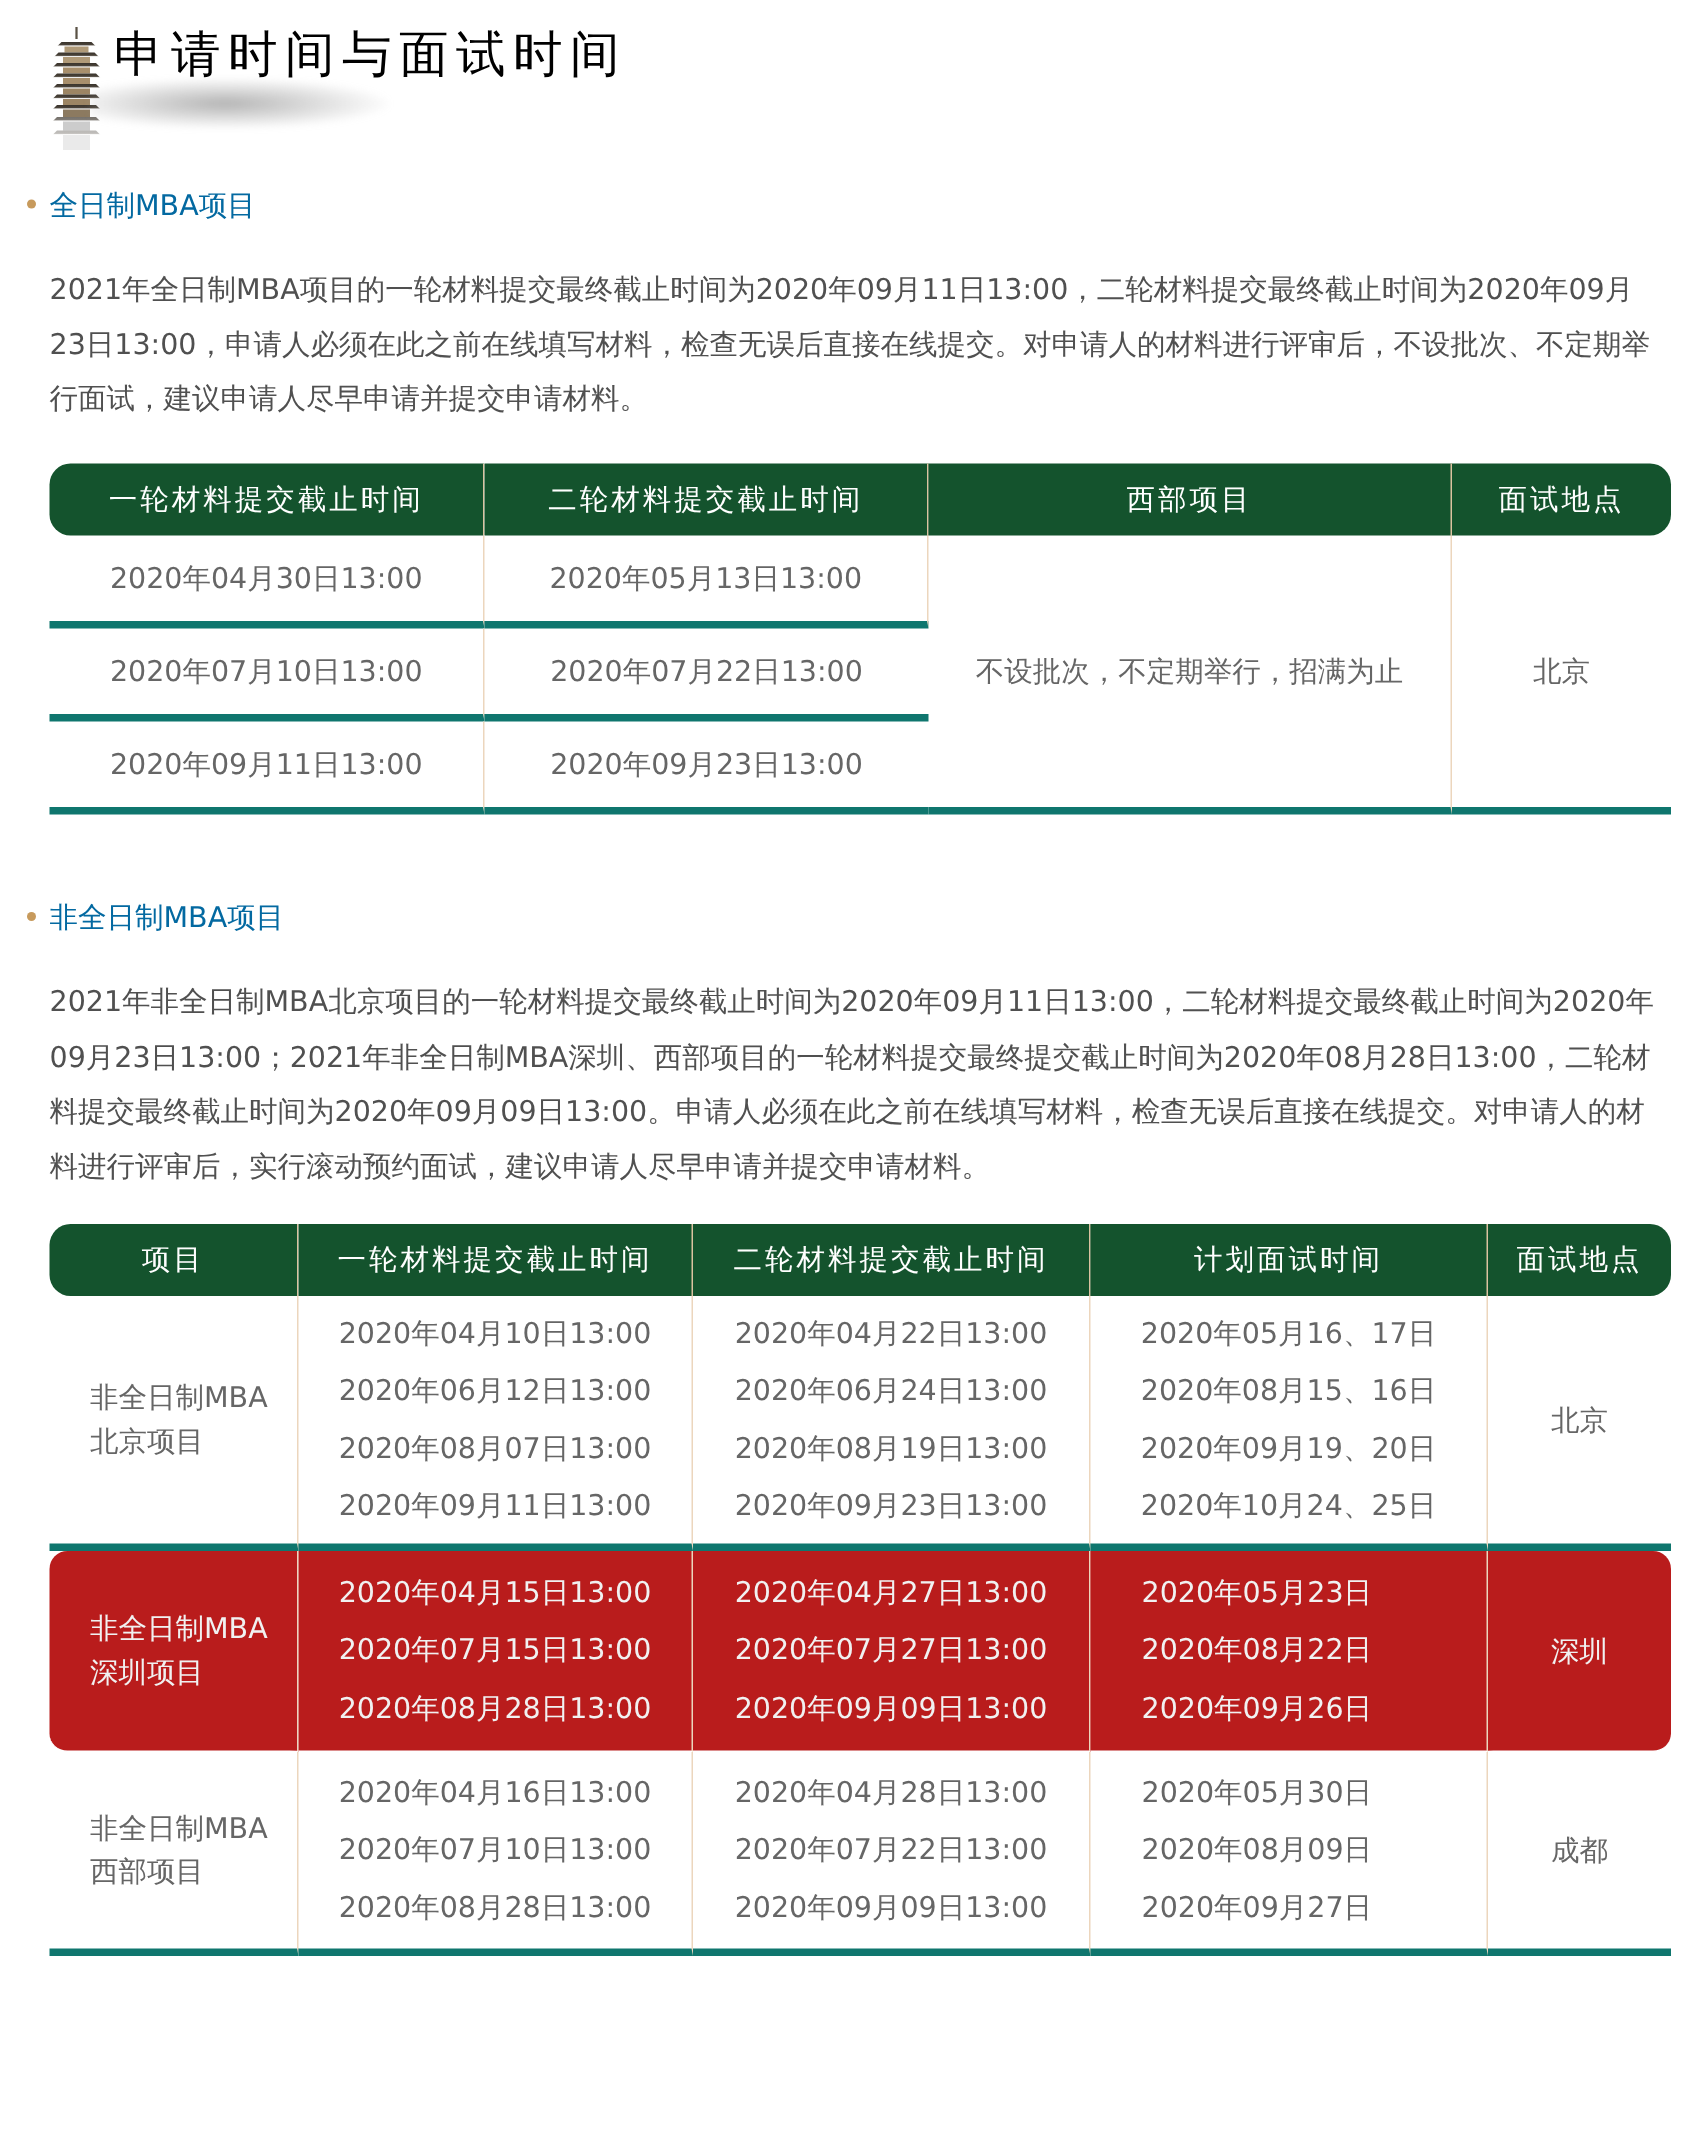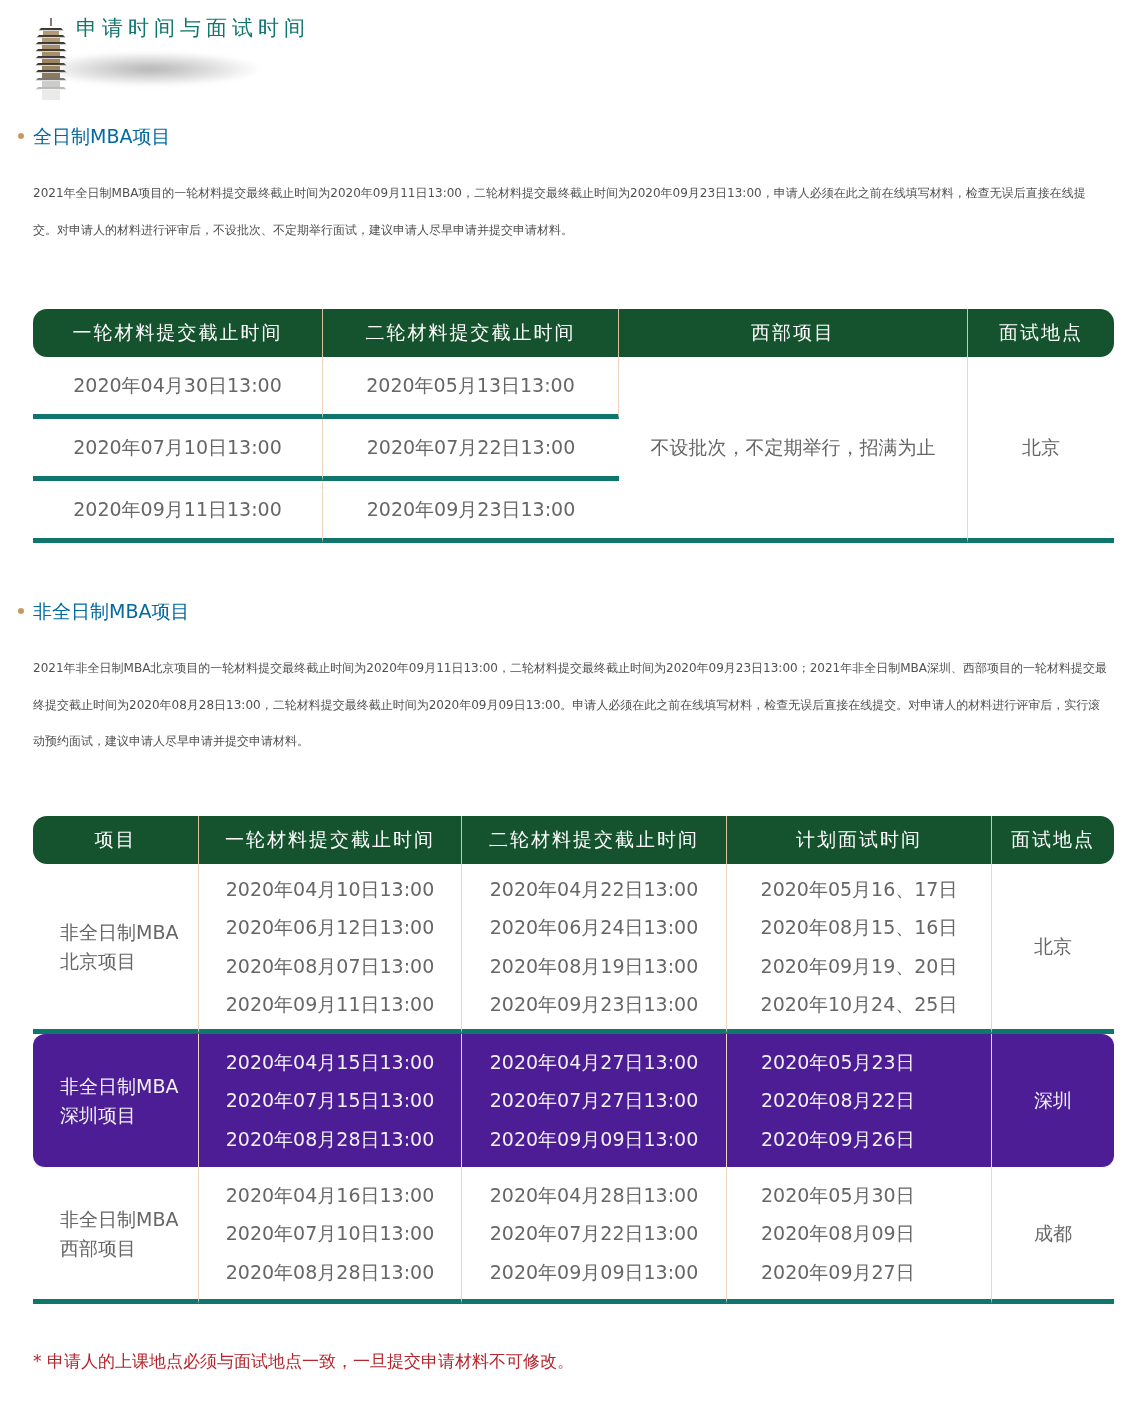--- a/index.html
+++ b/index.html
@@ -11,30 +11,30 @@
     .header { position: absolute; left: 0; top: 0; width: 480px; height: 115px; }
     .pagoda { position: absolute; left: 33px; top: 16px; width: 36px; height: 96px; }
     .mist {
       position: absolute; left: 60px; top: 52px; width: 200px; height: 34px;
       background: radial-gradient(ellipse at 45% 50%, rgba(120,120,120,0.55) 0%, rgba(160,160,160,0.35) 40%, rgba(255,255,255,0) 72%);
       filter: blur(2px);
     }
     .page-title {
       position: absolute; left: 76px; top: 14px;
       font-family: Liberation Serif, serif;
-      font-size: 21px; color: #0f766e; letter-spacing: 5px; font-weight: normal;
+      font-size: 33px; color: #000000; letter-spacing: 5px; font-weight: normal;
     }
     .section-label {
       position: absolute; left: 18px;
       font-size: 19px; color: #0369a1;
     }
     .section-label .bullet { display: inline-block; width: 6px; height: 6px; background: #c79a5c; border-radius: 50%; margin-right: 9px; vertical-align: middle; position: relative; top: -2px; }
     .paragraph {
       position: absolute; left: 33px; width: 1075px;
-      font-size: 12px; line-height: 36.5px; color: #505050;
+      font-size: 19px; line-height: 36.5px; color: #505050;
     }
     table.sched {
       position: absolute; left: 33px; width: 1081px;
       border-collapse: separate; border-spacing: 0;
       font-size: 19px; color: #666666;
     }
     table.sched th {
       background: #14532d; color: #ffffff;
       font-family: "DejaVu Serif", "Liberation Serif", serif;
       font-weight: normal; font-size: 19px; letter-spacing: 2px;
@@ -45,21 +45,21 @@
     table.sched th:last-child { border-radius: 0 14px 14px 0; border-right: none; }
     table.sched td {
       text-align: center; padding: 0;
       border-right: 1px solid #ecd6bd;
       border-bottom: 5px solid #0f766e;
     }
     table.sched td:last-child { border-right: none; }
     .t1 td { height: 57px; }
     .t2 td.proj { text-align: left; padding-left: 27px; line-height: 29px; }
     .t2 td .lines div { line-height: 38.5px; }
-    .t2 tr.shade td { background: #4c1d95; color: #f1f1f1; border-bottom: 1px solid #ffffff; margin-top: 12px; }
+    .t2 tr.shade td { background: #b91c1c; color: #f1f1f1; border-bottom: 1px solid #ffffff; margin-top: 12px; }
     .t2 tr.shade td:first-child { border-radius: 12px 0 0 12px; }
     .t2 tr.shade td:last-child { border-radius: 0 12px 12px 0; }
     .notes { position: absolute; left: 33px; top: 1347px; font-size: 17px; color: #b5242c; line-height: 29px; }
   </style>
 </head>
 <body>
 
 <div class="header">
   <svg class="pagoda" viewBox="0 0 36 96">
     <defs>
@@ -240,14 +240,13 @@
         <div>2020年08月09日</div>
         <div>2020年09月27日</div>
       </div>
         </td>
       <td>成都</td>
     </tr>
   </tbody>
 </table>
 
 <div class="notes">
-  <div>* 申请人的上课地点必须与面试地点一致，一旦提交申请材料不可修改。</div>
 </div>
 
 </body></html>

